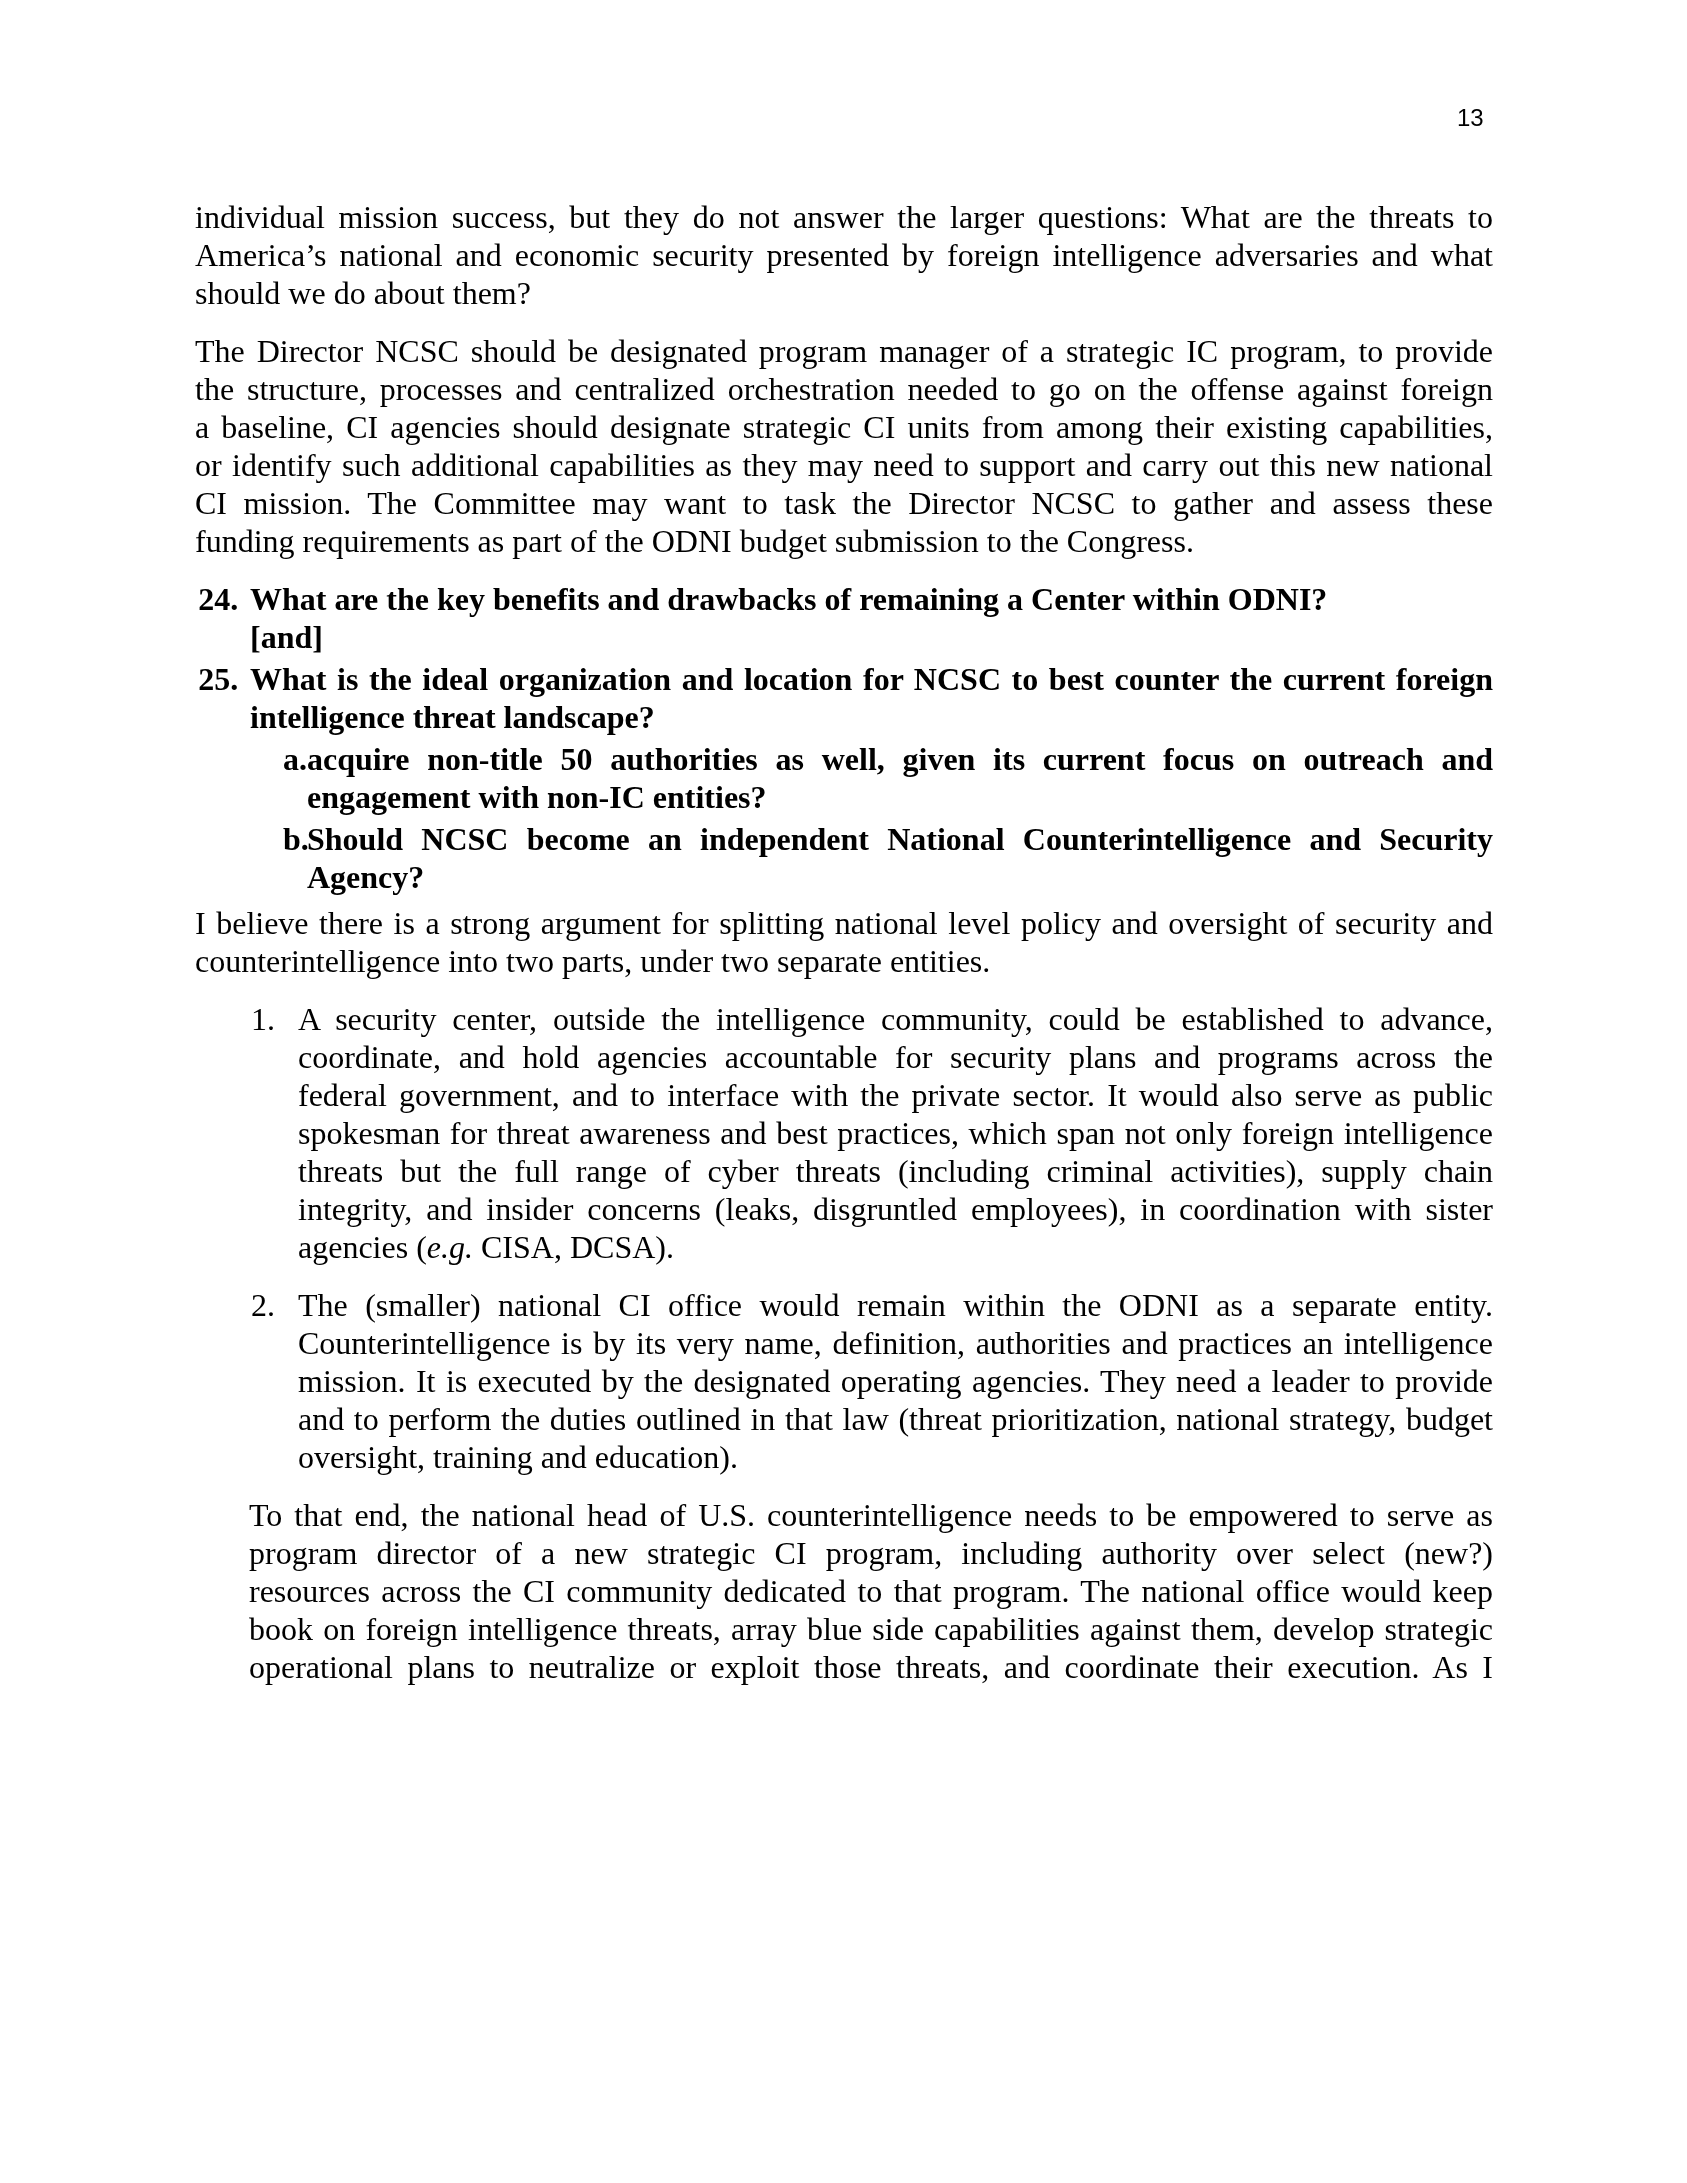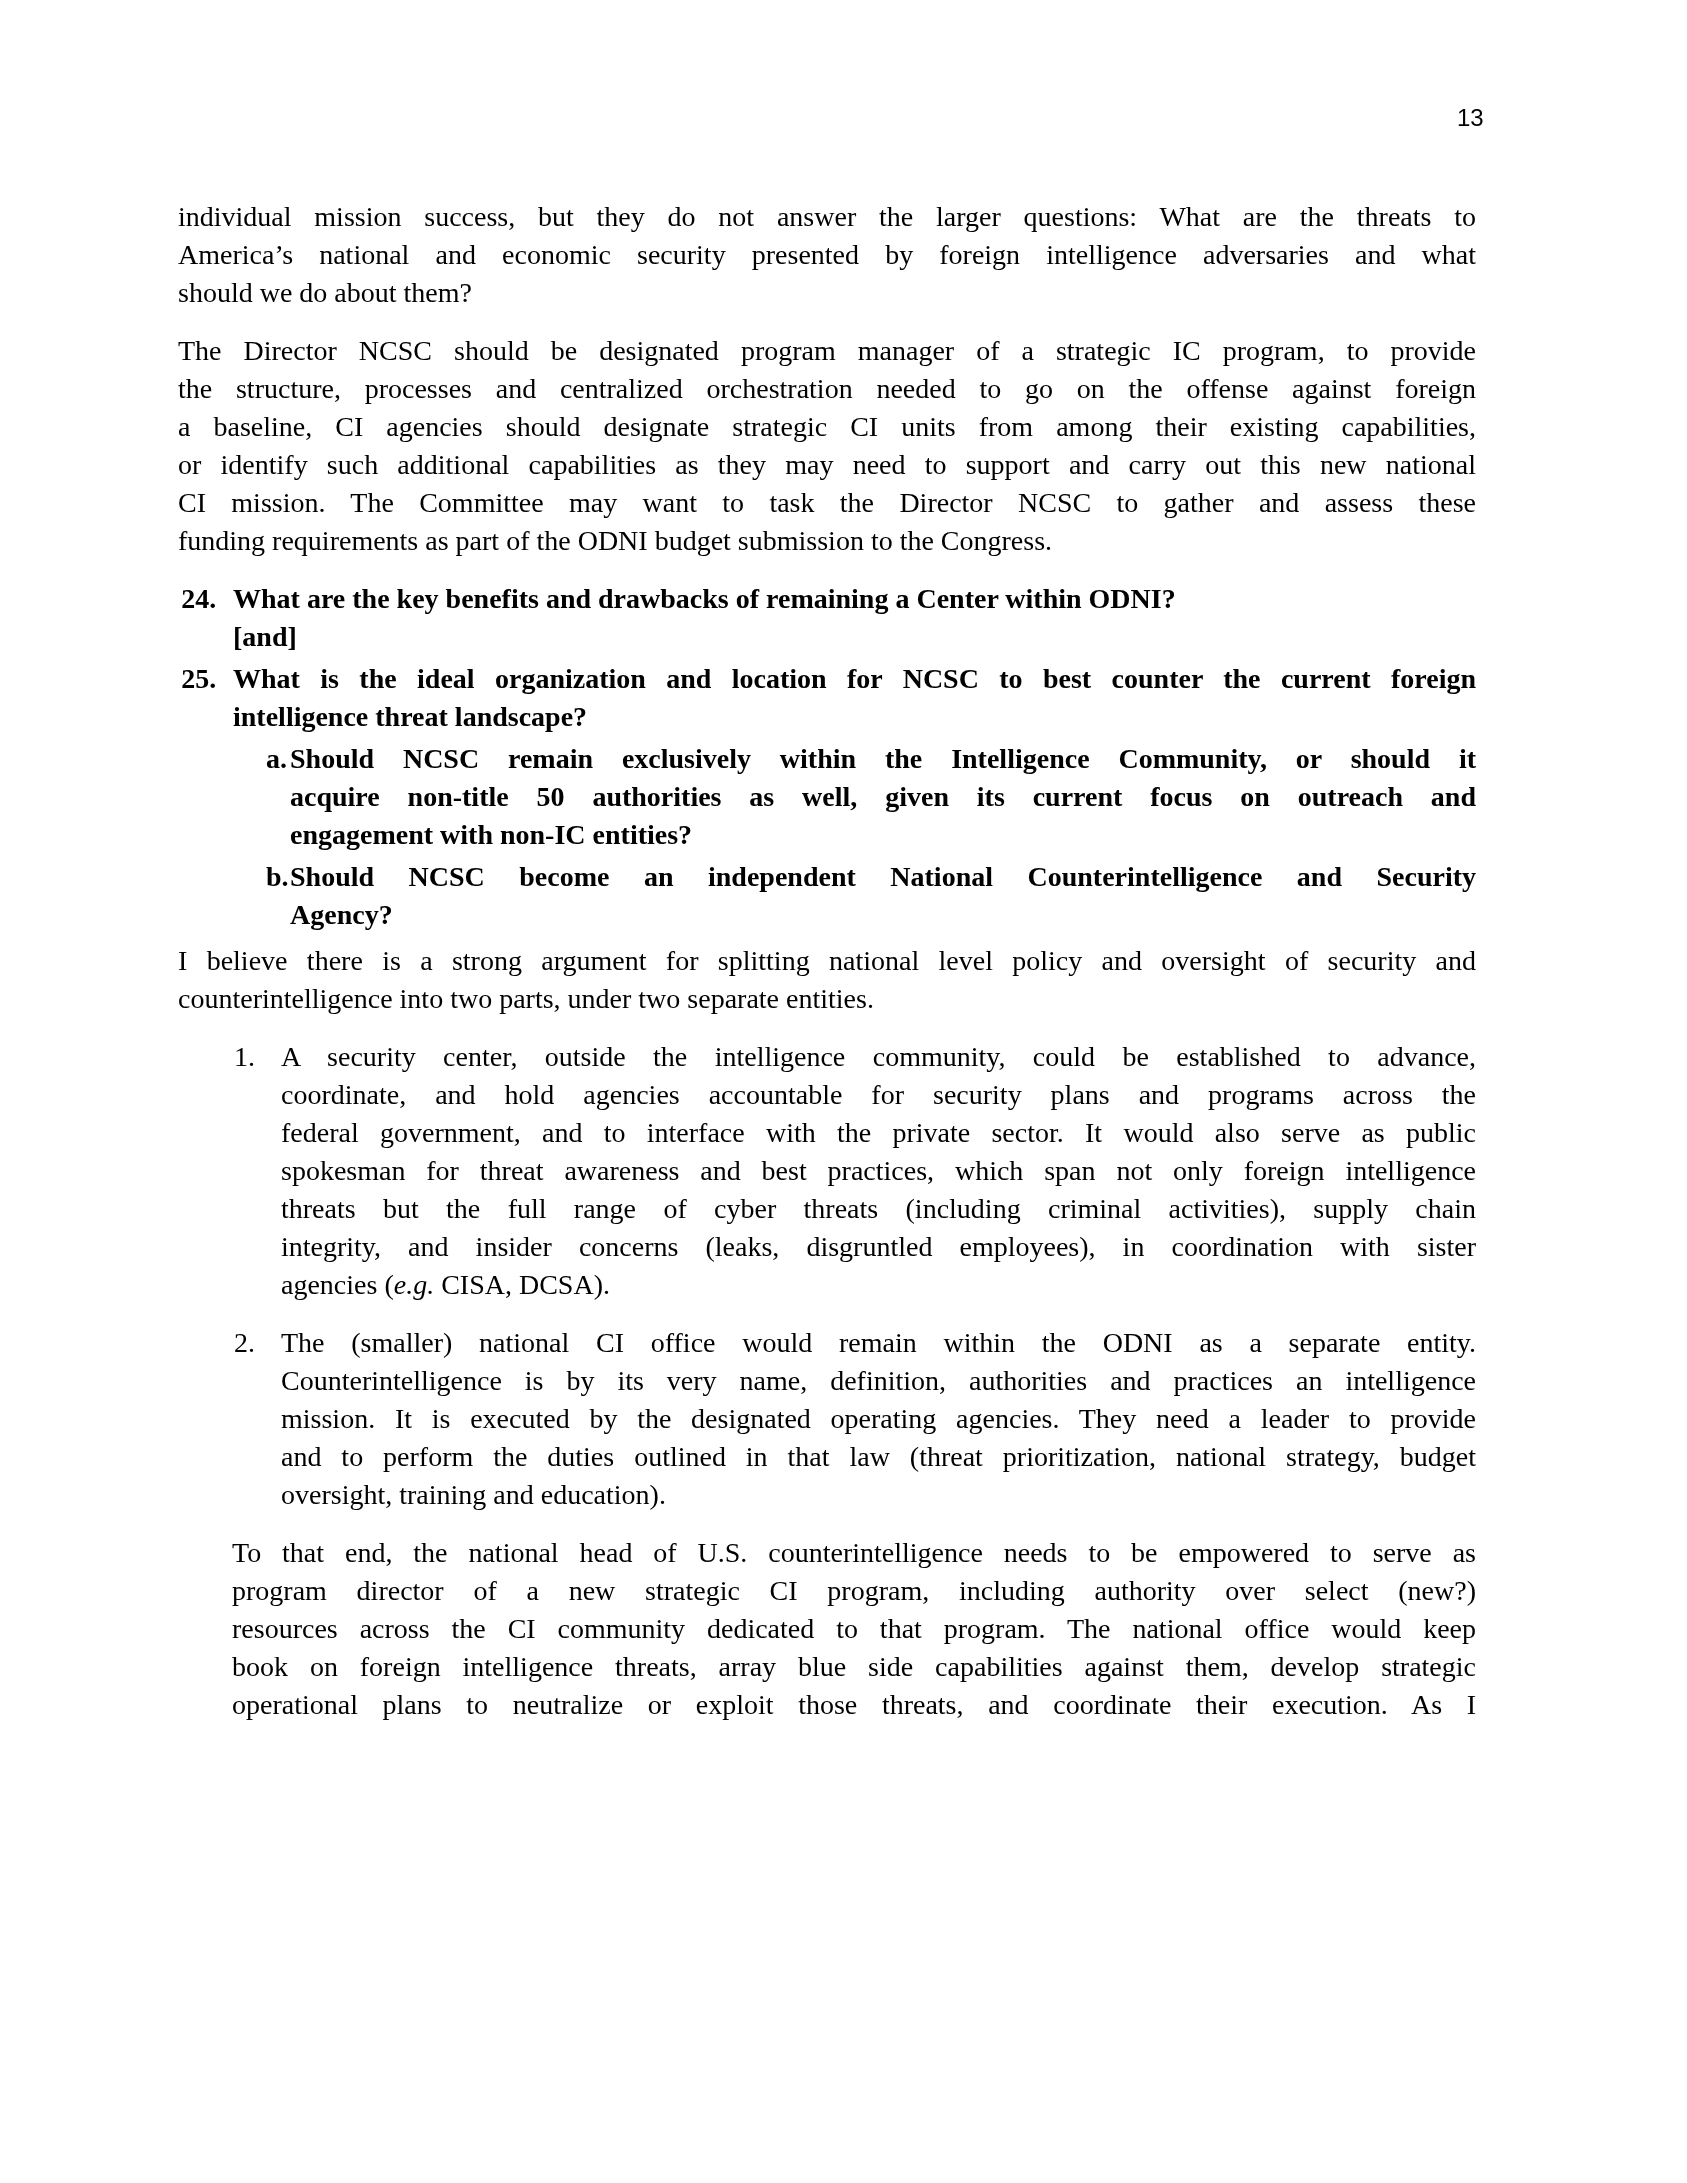--- a/index.html
+++ b/index.html
@@ -19,23 +19,23 @@
     position: absolute;
     top: 105px;
     left: 1457px;
     font-family: "Liberation Sans", "DejaVu Sans", sans-serif;
     font-size: 24px;
     line-height: 26.5px;
   }
   .content {
     position: absolute;
     top: 198px;
-    left: 178px;
+    left: 195px;
     width: 1298px;
-    font-size: 28px;
+    font-size: 32px;
     line-height: 38px;
   }
   .para {
     margin: 0 0 20px 0;
     text-align: justify;
     text-align-last: left;
   }
   .line {
     display: block;
     text-align: justify;
@@ -121,21 +121,20 @@
     </div>
 
     <div class="question qblock">
       <span class="qnum">25.</span>
       <span class="line">What is the ideal organization and location for NCSC to best counter the current foreign</span>
       <span class="line last">intelligence threat landscape?</span>
     </div>
 
     <div class="subq">
       <span class="snum">a.</span>
-      <span class="line">Should NCSC remain exclusively within the Intelligence Community, or should it</span>
       <span class="line">acquire non-title 50 authorities as well, given its current focus on outreach and</span>
       <span class="line last">engagement with non-IC entities?</span>
     </div>
 
     <div class="subq">
       <span class="snum">b.</span>
       <span class="line">Should NCSC become an independent National Counterintelligence and Security</span>
       <span class="line last">Agency?</span>
     </div>
   </div>

